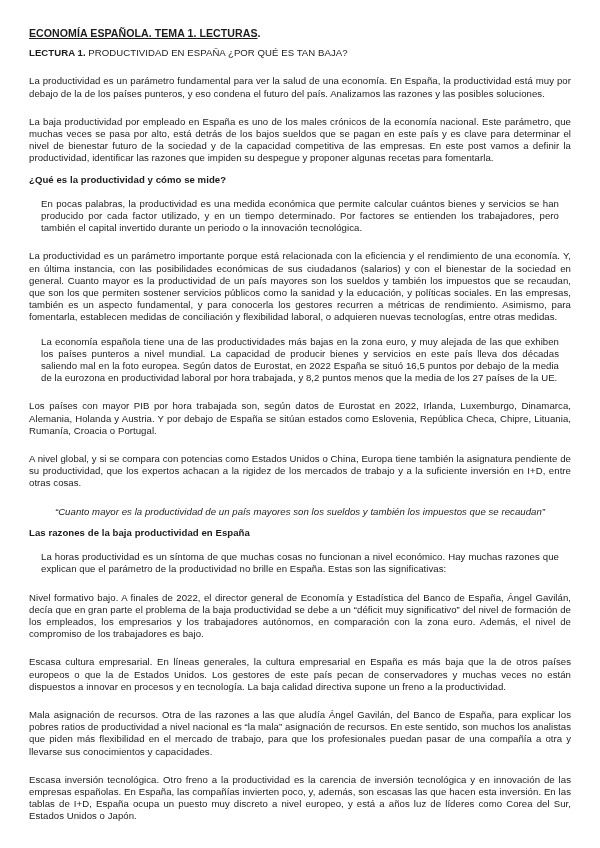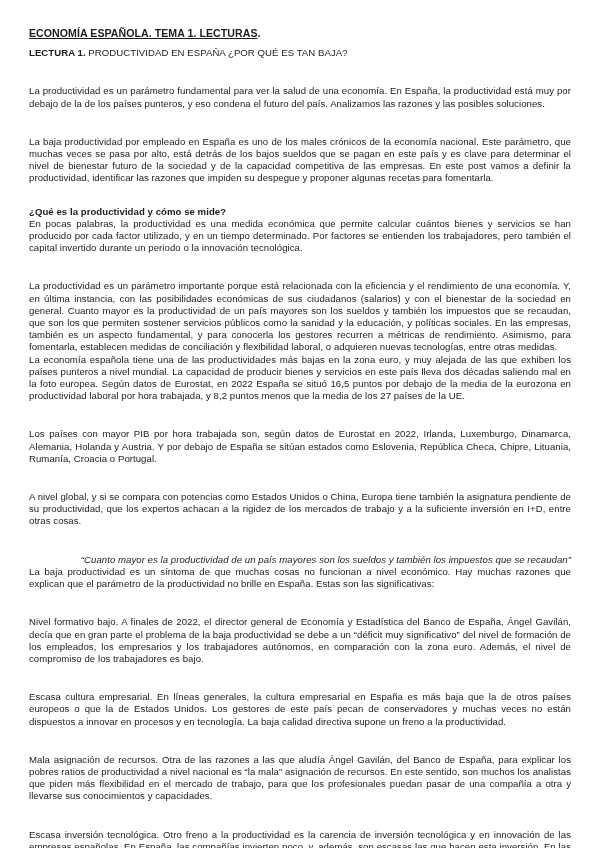--- a/index.html
+++ b/index.html
@@ -30,33 +30,33 @@
   }
   .doc-title .underlined {
     text-decoration: underline;
   }
   .lecture-line {
     margin: 8px 0 9px 0;
     text-align: left;
   }
   .bold { font-weight: bold; }
   .para {
-    margin: 26px 0 0 0;
+    margin: 16px 0 0 0;
   }
   .heading {
-    margin: 21px 0 0 0;
+    margin: 9px 0 0 0;
     font-weight: bold;
     text-align: left;
   }
   .tight {
-    margin: 0;
+    margin: 12px;
   }
   .quote {
     font-style: italic;
-    text-align: right;
+    text-align: center;
   }
 </style>
 </head>
 <body>
 
 <div class="page">
 
   <h1 class="doc-title"><span class="underlined">ECONOMÍA ESPAÑOLA. TEMA 1. LECTURAS</span><span>.</span></h1>
 
   <p class="lecture-line"><span class="bold">LECTURA 1.</span><span> PRODUCTIVIDAD EN ESPAÑA ¿POR QUÉ ES TAN BAJA?</span></p>
@@ -74,22 +74,23 @@
 
 
   <p class="para tight">La economía española tiene una de las productividades más bajas en la zona euro, y muy alejada de las que exhiben los países punteros a nivel mundial. La capacidad de producir bienes y servicios en este país lleva dos décadas saliendo mal en la foto europea. Según datos de Eurostat, en 2022 España se situó 16,5 puntos por debajo de la media de la eurozona en productividad laboral por hora trabajada, y 8,2 puntos menos que la media de los 27 países de la UE.</p>
 
   <p class="para">Los países con mayor PIB por hora trabajada son, según datos de Eurostat en 2022, Irlanda, Luxemburgo, Dinamarca, Alemania, Holanda y Austria. Y por debajo de España se sitúan estados como Eslovenia, República Checa, Chipre, Lituania, Rumanía, Croacia o Portugal.</p>
 
   <p class="para">A nivel global, y si se compara con potencias como Estados Unidos o China, Europa tiene también la asignatura pendiente de su productividad, que los expertos achacan a la rigidez de los mercados de trabajo y a la suficiente inversión en I+D, entre otras cosas.</p>
 
   <p class="para quote">“Cuanto mayor es la productividad de un país mayores son los sueldos y también los impuestos que se recaudan”</p>
 
+  <p class="heading">Las razones de la baja productividad en España</p>
 
-  <p class="para tight">La baja productividad es un síntoma de que muchas cosas no funcionan a nivel económico. Hay muchas razones que explican que el parámetro de la productividad no brille en España. Estas son las significativas:</p>
+  <p class="para tight">La horas productividad es un síntoma de que muchas cosas no funcionan a nivel económico. Hay muchas razones que explican que el parámetro de la productividad no brille en España. Estas son las significativas:</p>
 
   <p class="para">Nivel formativo bajo. A finales de 2022, el director general de Economía y Estadística del Banco de España, Ángel Gavilán, decía que en gran parte el problema de la baja productividad se debe a un “déficit muy significativo” del nivel de formación de los empleados, los empresarios y los trabajadores autónomos, en comparación con la zona euro. Además, el nivel de compromiso de los trabajadores es bajo.</p>
 
   <p class="para">Escasa cultura empresarial. En líneas generales, la cultura empresarial en España es más baja que la de otros países europeos o que la de Estados Unidos. Los gestores de este país pecan de conservadores y muchas veces no están dispuestos a innovar en procesos y en tecnología. La baja calidad directiva supone un freno a la productividad.</p>
 
   <p class="para">Mala asignación de recursos. Otra de las razones a las que aludía Ángel Gavilán, del Banco de España, para explicar los pobres ratios de productividad a nivel nacional es “la mala” asignación de recursos. En este sentido, son muchos los analistas que piden más flexibilidad en el mercado de trabajo, para que los profesionales puedan pasar de una compañía a otra y llevarse sus conocimientos y capacidades.</p>
 
   <p class="para">Escasa inversión tecnológica. Otro freno a la productividad es la carencia de inversión tecnológica y en innovación de las empresas españolas. En España, las compañías invierten poco, y, además, son escasas las que hacen esta inversión. En las tablas de I+D, España ocupa un puesto muy discreto a nivel europeo, y está a años luz de líderes como Corea del Sur, Estados Unidos o Japón.</p>
 
 </div>

